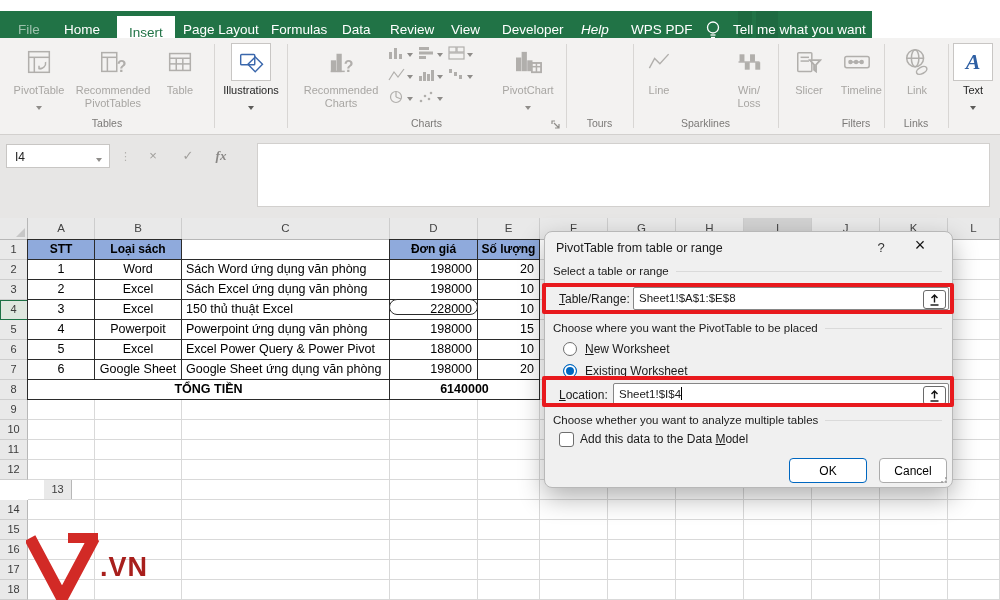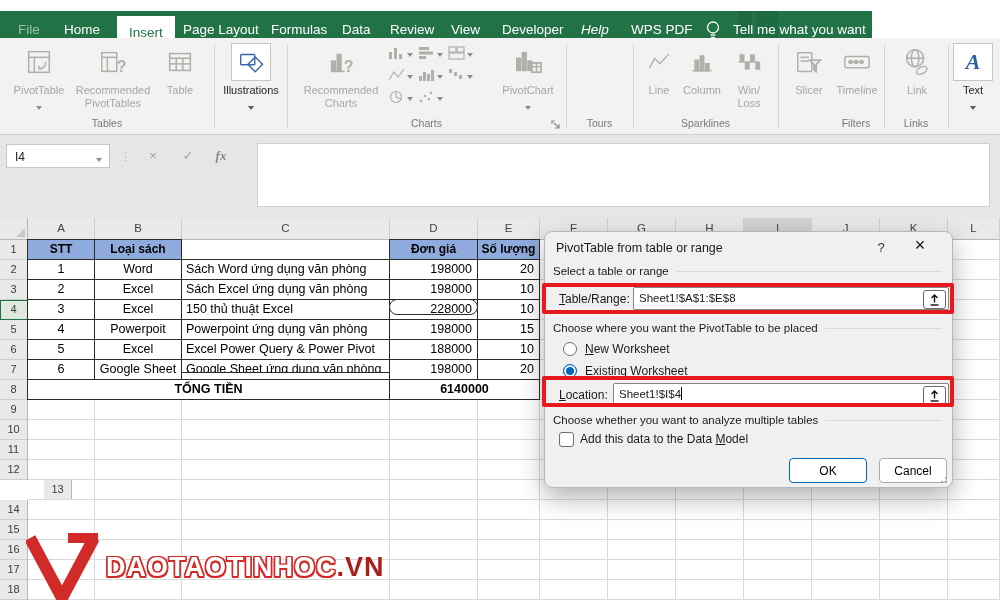--- a/index.html
+++ b/index.html
@@ -193,33 +193,20 @@
       <div class="rbtn" style="left: 640px; width: 38px;">
         <div class="ric">
           <svg width="28" height="28" viewBox="0 0 32 32" fill="none" stroke="#b1afac" stroke-width="1.6">
             <polyline points="5,23 11,12 17,18 27,7"></polyline>
           </svg>
         </div>
         <div class="rlab">
           <div>Line</div>
         </div>
       </div>
-      <div class="rbtn" style="left: 680px; width: 44px;">
-        <div class="ric">
-          <svg width="28" height="28" viewBox="0 0 32 32" fill="none" stroke="#b1afac" stroke-width="1.6">
-            <line x1="5" y1="26" x2="27" y2="26"></line>
-            <rect x="8" y="14" width="4" height="12" fill="#b1afac"></rect>
-            <rect x="14" y="9" width="4" height="17" fill="#b1afac"></rect>
-            <rect x="20" y="18" width="4" height="8" fill="#b1afac"></rect>
-          </svg>
-        </div>
-        <div class="rlab">
-          <div>Column</div>
-        </div>
-      </div>
       <div class="rbtn" style="left: 726px; width: 46px;">
         <div class="ric">
           <svg width="28" height="28" viewBox="0 0 32 32" fill="none" stroke="#b1afac" stroke-width="1.6">
             <line x1="4" y1="16" x2="28" y2="16"></line>
             <rect x="6" y="8" width="4" height="7" fill="#b1afac"></rect>
             <rect x="12" y="17" width="4" height="7" fill="#b1afac"></rect>
             <rect x="18" y="8" width="4" height="7" fill="#b1afac"></rect>
             <rect x="24" y="17" width="4" height="7" fill="#b1afac"></rect>
           </svg>
         </div>
@@ -235,21 +222,21 @@
             <line x1="7" y1="11" x2="16" y2="11"></line>
             <line x1="7" y1="15" x2="16" y2="15"></line>
             <path d="M17 14 h11 l-4.5 5 v7 l-2 -1.5 v-5.5 z" fill="#f3f2f1"></path>
             <path d="M17 14 h11 l-4.5 5 v7 l-2 -1.5 v-5.5 z"></path>
           </svg>
         </div>
         <div class="rlab">
           <div>Slicer</div>
         </div>
       </div>
-      <div class="rbtn" style="left: 832px; width: 50px;">
+      <div class="rbtn" style="left: 832px; width: 50px; text-align: right;">
         <div class="ric">
           <svg width="30" height="30" viewBox="0 0 32 32" fill="none" stroke="#b1afac" stroke-width="1.6">
             <rect x="3" y="10" width="26" height="12" rx="2"></rect>
             <line x1="8" y1="16" x2="22" y2="16"></line>
             <circle cx="9" cy="16" r="1.6" fill="#b1afac"></circle>
             <circle cx="15" cy="16" r="1.6" fill="#b1afac"></circle>
             <circle cx="21" cy="16" r="1.6" fill="#b1afac"></circle>
           </svg>
         </div>
         <div class="rlab">
@@ -369,21 +356,20 @@
     <span class="fbtn fx" style="left:208px;">fx</span>
     <div class="fbar"></div>
   </div>
 
   <div class="sheet" id="grid">
     <div class="watermark">
       <svg width="74" height="70" viewBox="0 0 74 70">
         <path d="M4 6 L36 66 L68 6" fill="none" stroke="#d22a26" stroke-width="12"></path>
         <path d="M42 6 L72 6" stroke="#d22a26" stroke-width="10"></path>
       </svg>
-      <span class="wm-text">DAOTAOTINHOC</span>
         <span class="wm-suffix">.VN</span>
     </div>
   <div class="corner"></div>
       <div class="colh" style="left: 28px; width: 67px;">A</div>
       <div class="vline" style="left: 94px;"></div>
       <div class="colh" style="left: 95px; width: 87px;">B</div>
       <div class="vline" style="left: 181px;"></div>
       <div class="colh" style="left: 182px; width: 208px;">C</div>
       <div class="vline" style="left: 389px;"></div>
       <div class="colh" style="left: 390px; width: 88px;">D</div>
@@ -464,21 +450,21 @@
       <div class="cell l" style="left: 181px; top: 101px; width: 209px; height: 21px;">Powerpoint ứng dụng văn phòng</div>
       <div class="cell r" style="left: 389px; top: 101px; width: 89px; height: 21px;">198000</div>
       <div class="cell r" style="left: 477px; top: 101px; width: 63px; height: 21px;">15</div>
       <div class="cell c" style="left: 27px; top: 121px; width: 68px; height: 21px;">5</div>
       <div class="cell c" style="left: 94px; top: 121px; width: 88px; height: 21px;">Excel</div>
       <div class="cell l" style="left: 181px; top: 121px; width: 209px; height: 28px;">Excel Power Query &amp; Power Pivot</div>
       <div class="cell r" style="left: 389px; top: 121px; width: 89px; height: 21px;">188000</div>
       <div class="cell r" style="left: 477px; top: 121px; width: 63px; height: 21px;">10</div>
       <div class="cell c" style="left: 27px; top: 141px; width: 68px; height: 21px;">6</div>
       <div class="cell c" style="left: 94px; top: 141px; width: 88px; height: 21px;">Google Sheet</div>
-      <div class="cell l" style="left: 181px; top: 141px; width: 209px; height: 14px;">Google Sheet ứng dụng văn phòng</div>
+      <div class="cell l" style="left: 181px; top: 141px; width: 209px; height: 21px;">Google Sheet ứng dụng văn phòng</div>
       <div class="cell r" style="left: 389px; top: 141px; width: 89px; height: 21px;">198000</div>
       <div class="cell r" style="left: 477px; top: 141px; width: 63px; height: 21px;">20</div>
       <div class="cell b" style="left: 27px; top: 161px; width: 363px; height: 21px;">TỔNG TIỀN</div>
       <div class="cell b" style="left: 389px; top: 161px; width: 151px; height: 21px;">6140000</div>
     </div>
 
   <div class="dialog">
     <div class="dlg-title">PivotTable from table or range</div>
     <div class="dlg-help">?</div>
     <div class="dlg-close">×</div>

